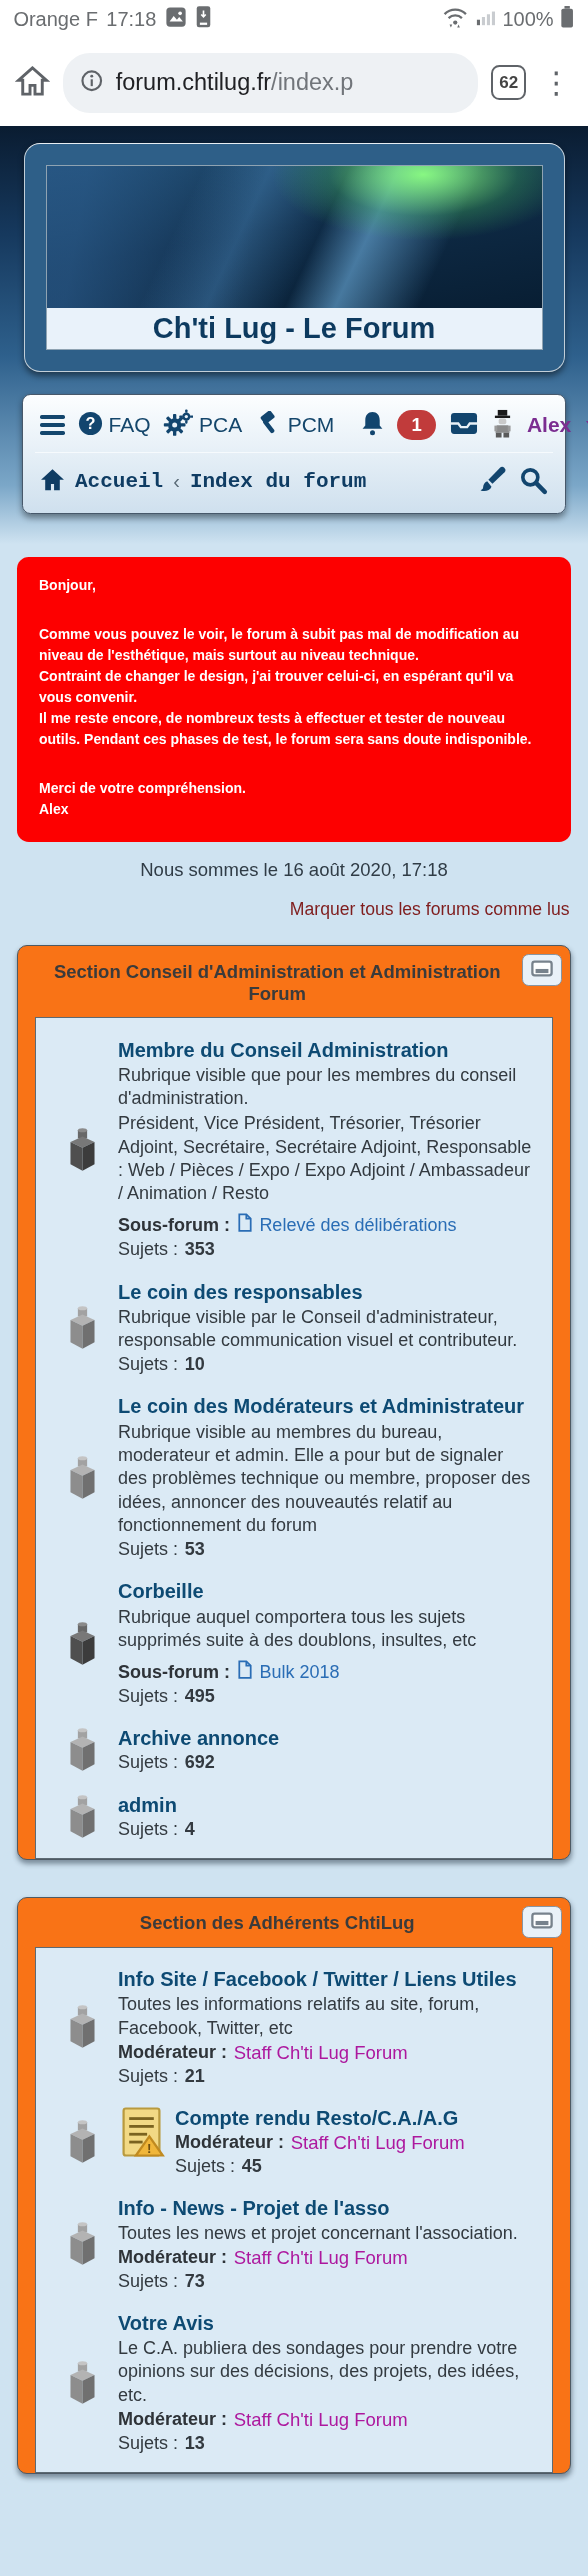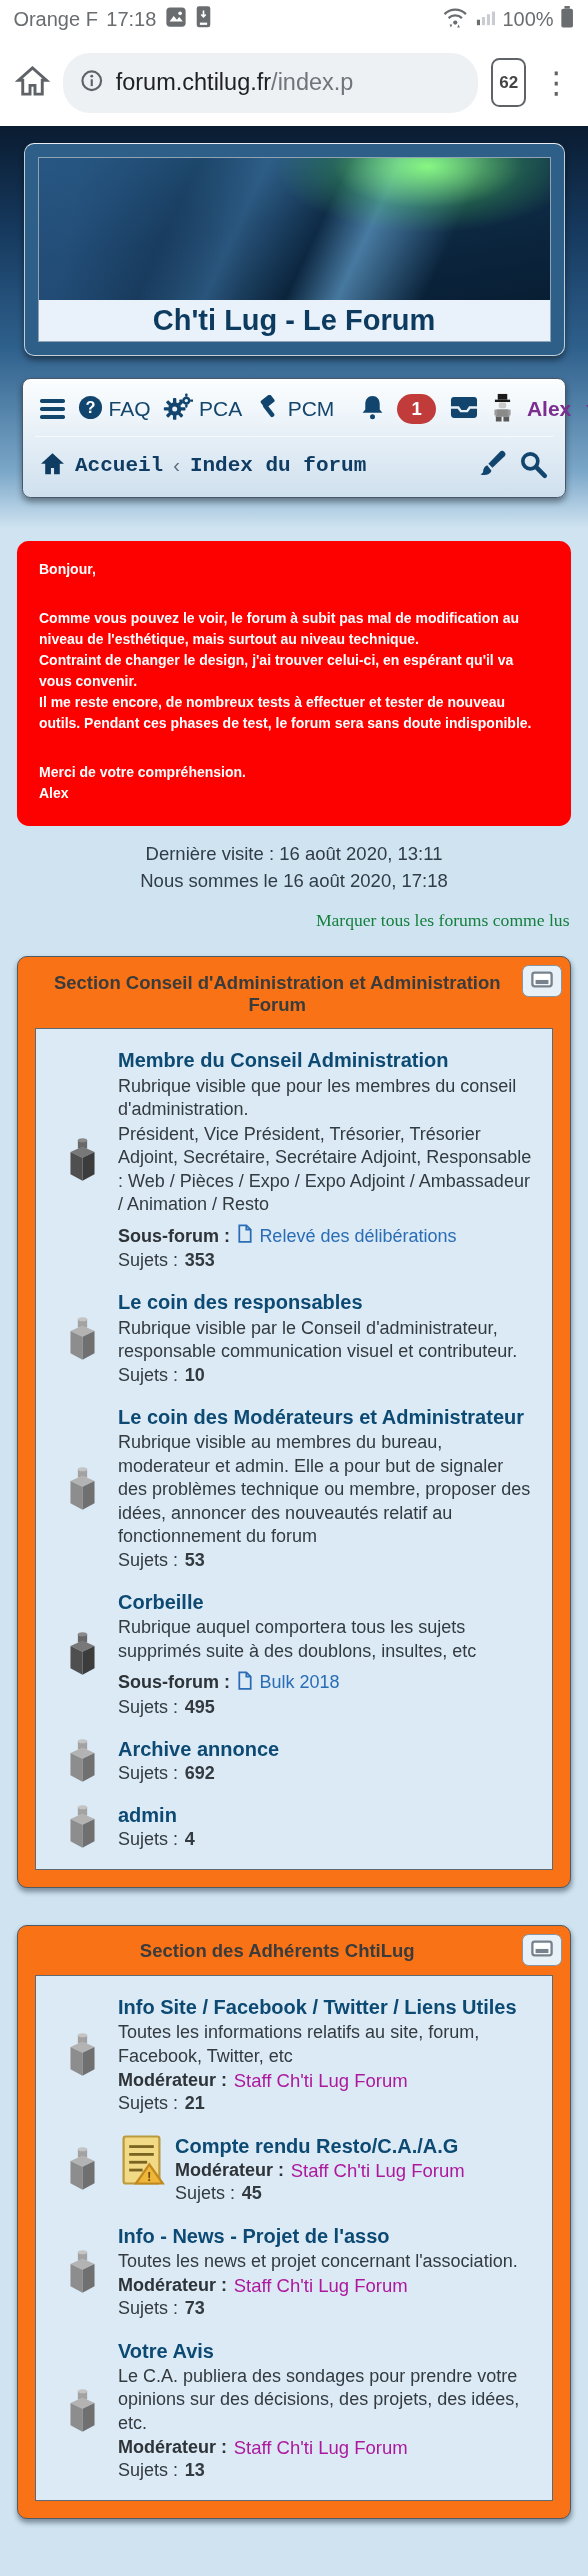--- a/index.html
+++ b/index.html
@@ -13,31 +13,31 @@
   .status-left{display:flex;align-items:center;gap:8.4px;}
   .status-right{margin-left:auto;display:flex;align-items:center;gap:6.7px;}
 
   
   .browser-bar{height:87px;background:#fff;display:flex;align-items:center;
     padding:0 15px;gap:13.4px;}
   .url-pill{flex:1;height:60px;background:#eef1f4;border-radius:27px;
     display:flex;align-items:center;padding:0 17px;gap:11.8px;min-width:0;}
   .url-text{font-size:23.5px;white-space:nowrap;overflow:hidden;}
   .url-host{color:#202124;} .url-path{color:#71757a;}
-  .tab-box{width:35px;height:49px;border:2.9px solid #5f6368;border-radius:8.4px;
+  .tab-box{width:35px;height:35px;border:2.9px solid #5f6368;border-radius:8.4px;
     display:flex;align-items:center;justify-content:center;
     font-size:17px;font-weight:bold;color:#444;}
   .menu-dots{font-size:30px;color:#5f6368;line-height:1;padding:0 1.7px;}
 
   
   .site-header{background:linear-gradient(180deg,#0a1c31 0%,#16395e 26%,
       #2e608c 55%,#7ba7c8 86%,#cfe3f1 100%);padding:17px 0 30px;}
   .banner-box{margin:0 23.5px;border:1.7px solid #c2cfd9;border-top-color:#e8eef3;
-    border-radius:10px;overflow:hidden;box-shadow:0 3.4px 6.7px rgba(0,0,0,.45);
-    background:#2e5f88;padding:13px;}
+    border-radius:16px;overflow:hidden;box-shadow:0 3.4px 6.7px rgba(0,0,0,.45);
+    background:#2e5f88;padding:21px;}
   .banner-img{height:143px;border:0.8px solid #8fa3b2;border-bottom:none;
     background:
       radial-gradient(ellipse 210px 92px at 76% 6%,rgba(140,255,130,.95),rgba(70,190,90,.3) 45%,transparent 72%),
       linear-gradient(115deg,transparent 28%,rgba(90,160,220,.35) 40%,transparent 54%,rgba(120,190,240,.55) 63%,transparent 78%),
       linear-gradient(100deg,rgba(45,95,145,.65) 8%,transparent 42%),
       linear-gradient(170deg,#1c4668 0%,#0f2c48 45%,#081e33 100%);}
   .banner-title{height:42px;background:#e9f2fa;border:0.8px solid #8fa3b2;border-top:none;
     display:flex;align-items:center;justify-content:center;
     font-size:29px;font-weight:bold;color:#0d3a5f;}
 
@@ -64,32 +64,32 @@
   
   .announce{margin:13.4px 17px 0;background:#fd0000;border-radius:11.8px;
     padding:18.5px 22px 22px;color:#fff;font-weight:bold;font-size:14px;line-height:1.5;}
   .announce p{margin:0;}
   .announce .gap{height:28px;}
 
   
   .visit-block{margin-top:15px;text-align:center;color:#303c46;
     font-size:18.5px;line-height:1.45;}
   .mark-read{display:block;text-align:right;margin:15px 18.5px 0;
-    color:#15803d;font-size:17.6px;text-decoration:none;font-family:Liberation Serif, serif;}
+    color:#7f1d1d;font-size:17.6px;text-decoration:none;}
 
   
   #sections{padding-top:11.8px;}
   .section-panel{margin:13.4px 17px 37px;border:1.7px solid #4e5a64;border-radius:10px;
     background:#f97316;box-shadow:0.8px 3.4px 5px rgba(25,40,55,.45);}
   .section-header{position:relative;padding:14.3px 52px 12.6px 18.5px;text-align:center;}
   .section-title{font-size:18.5px;font-weight:bold;color:#3b3b3b;text-decoration:none;}
   .collapse-btn{position:absolute;right:8.4px;top:7.6px;width:40px;height:32px;
     background:#e9f1f8;border:1.7px solid #8795a3;border-radius:6.7px;
     display:flex;align-items:center;justify-content:center;padding:0;cursor:pointer;}
-  .section-body{margin:0 17px 17px;border:0.8px solid #5d6a73;background:#dbeaf5;
+  .section-body{margin:0 17px 0;border:0.8px solid #5d6a73;background:#dbeaf5;
     padding:6.7px 0 11.8px;}
   .forum-row{display:flex;padding:12.6px 13.4px 6.7px 10px;}
   .row-icon{width:72px;flex:0 0 72px;display:flex;align-items:center;justify-content:center;}
   .row-content{flex:1;min-width:0;padding-right:3.4px;}
   .forum-title{display:inline;font-size:20px;font-weight:bold;color:#0d4a73;
     text-decoration:none;line-height:1.22;}
   .forum-desc{font-size:18px;color:#333a40;line-height:1.3;margin-top:1.7px;}
   .meta-line{font-size:18px;color:#333a40;margin-top:1.7px;display:flex;
     align-items:center;gap:6.7px;flex-wrap:wrap;}
   .meta-line.sub{margin-top:7.6px;}
@@ -261,21 +261,20 @@
       <div class="gap"></div>
       <p>Comme vous pouvez le voir, le forum à subit pas mal de modification au niveau de l'esthétique, mais surtout au niveau technique.</p>
       <p>Contraint de changer le design, j'ai trouver celui-ci, en espérant qu'il va vous convenir.</p>
       <p>Il me reste encore, de nombreux tests à effectuer et tester de nouveau outils. Pendant ces phases de test, le forum sera sans doute indisponible.</p>
       <div class="gap"></div>
       <p>Merci de votre compréhension.</p>
       <p>Alex</p>
     </div>
 
   <div class="visit-block">
-    <div>Dernière visite : 16 août 2020, 13:11</div>
     <div>Nous sommes le 16 août 2020, 17:18</div>
   </div>
   <a class="mark-read" href="#">Marquer tous les forums comme lus</a>
 
   <div id="sections">
       <section class="section-panel">
         <div class="section-header"><a class="section-title" href="#">Section Conseil d'Administration et Administration Forum</a><button class="collapse-btn">
             <span><svg width="22" height="17" viewBox="0 0 24 18">
                 <rect x="1.5" y="1.5" width="21" height="15" rx="2.5" fill="#fdfefe" stroke="#77828c" stroke-width="2.5"></rect>
                 <rect x="5" y="9.5" width="14" height="4.5" fill="#77828c"></rect>

